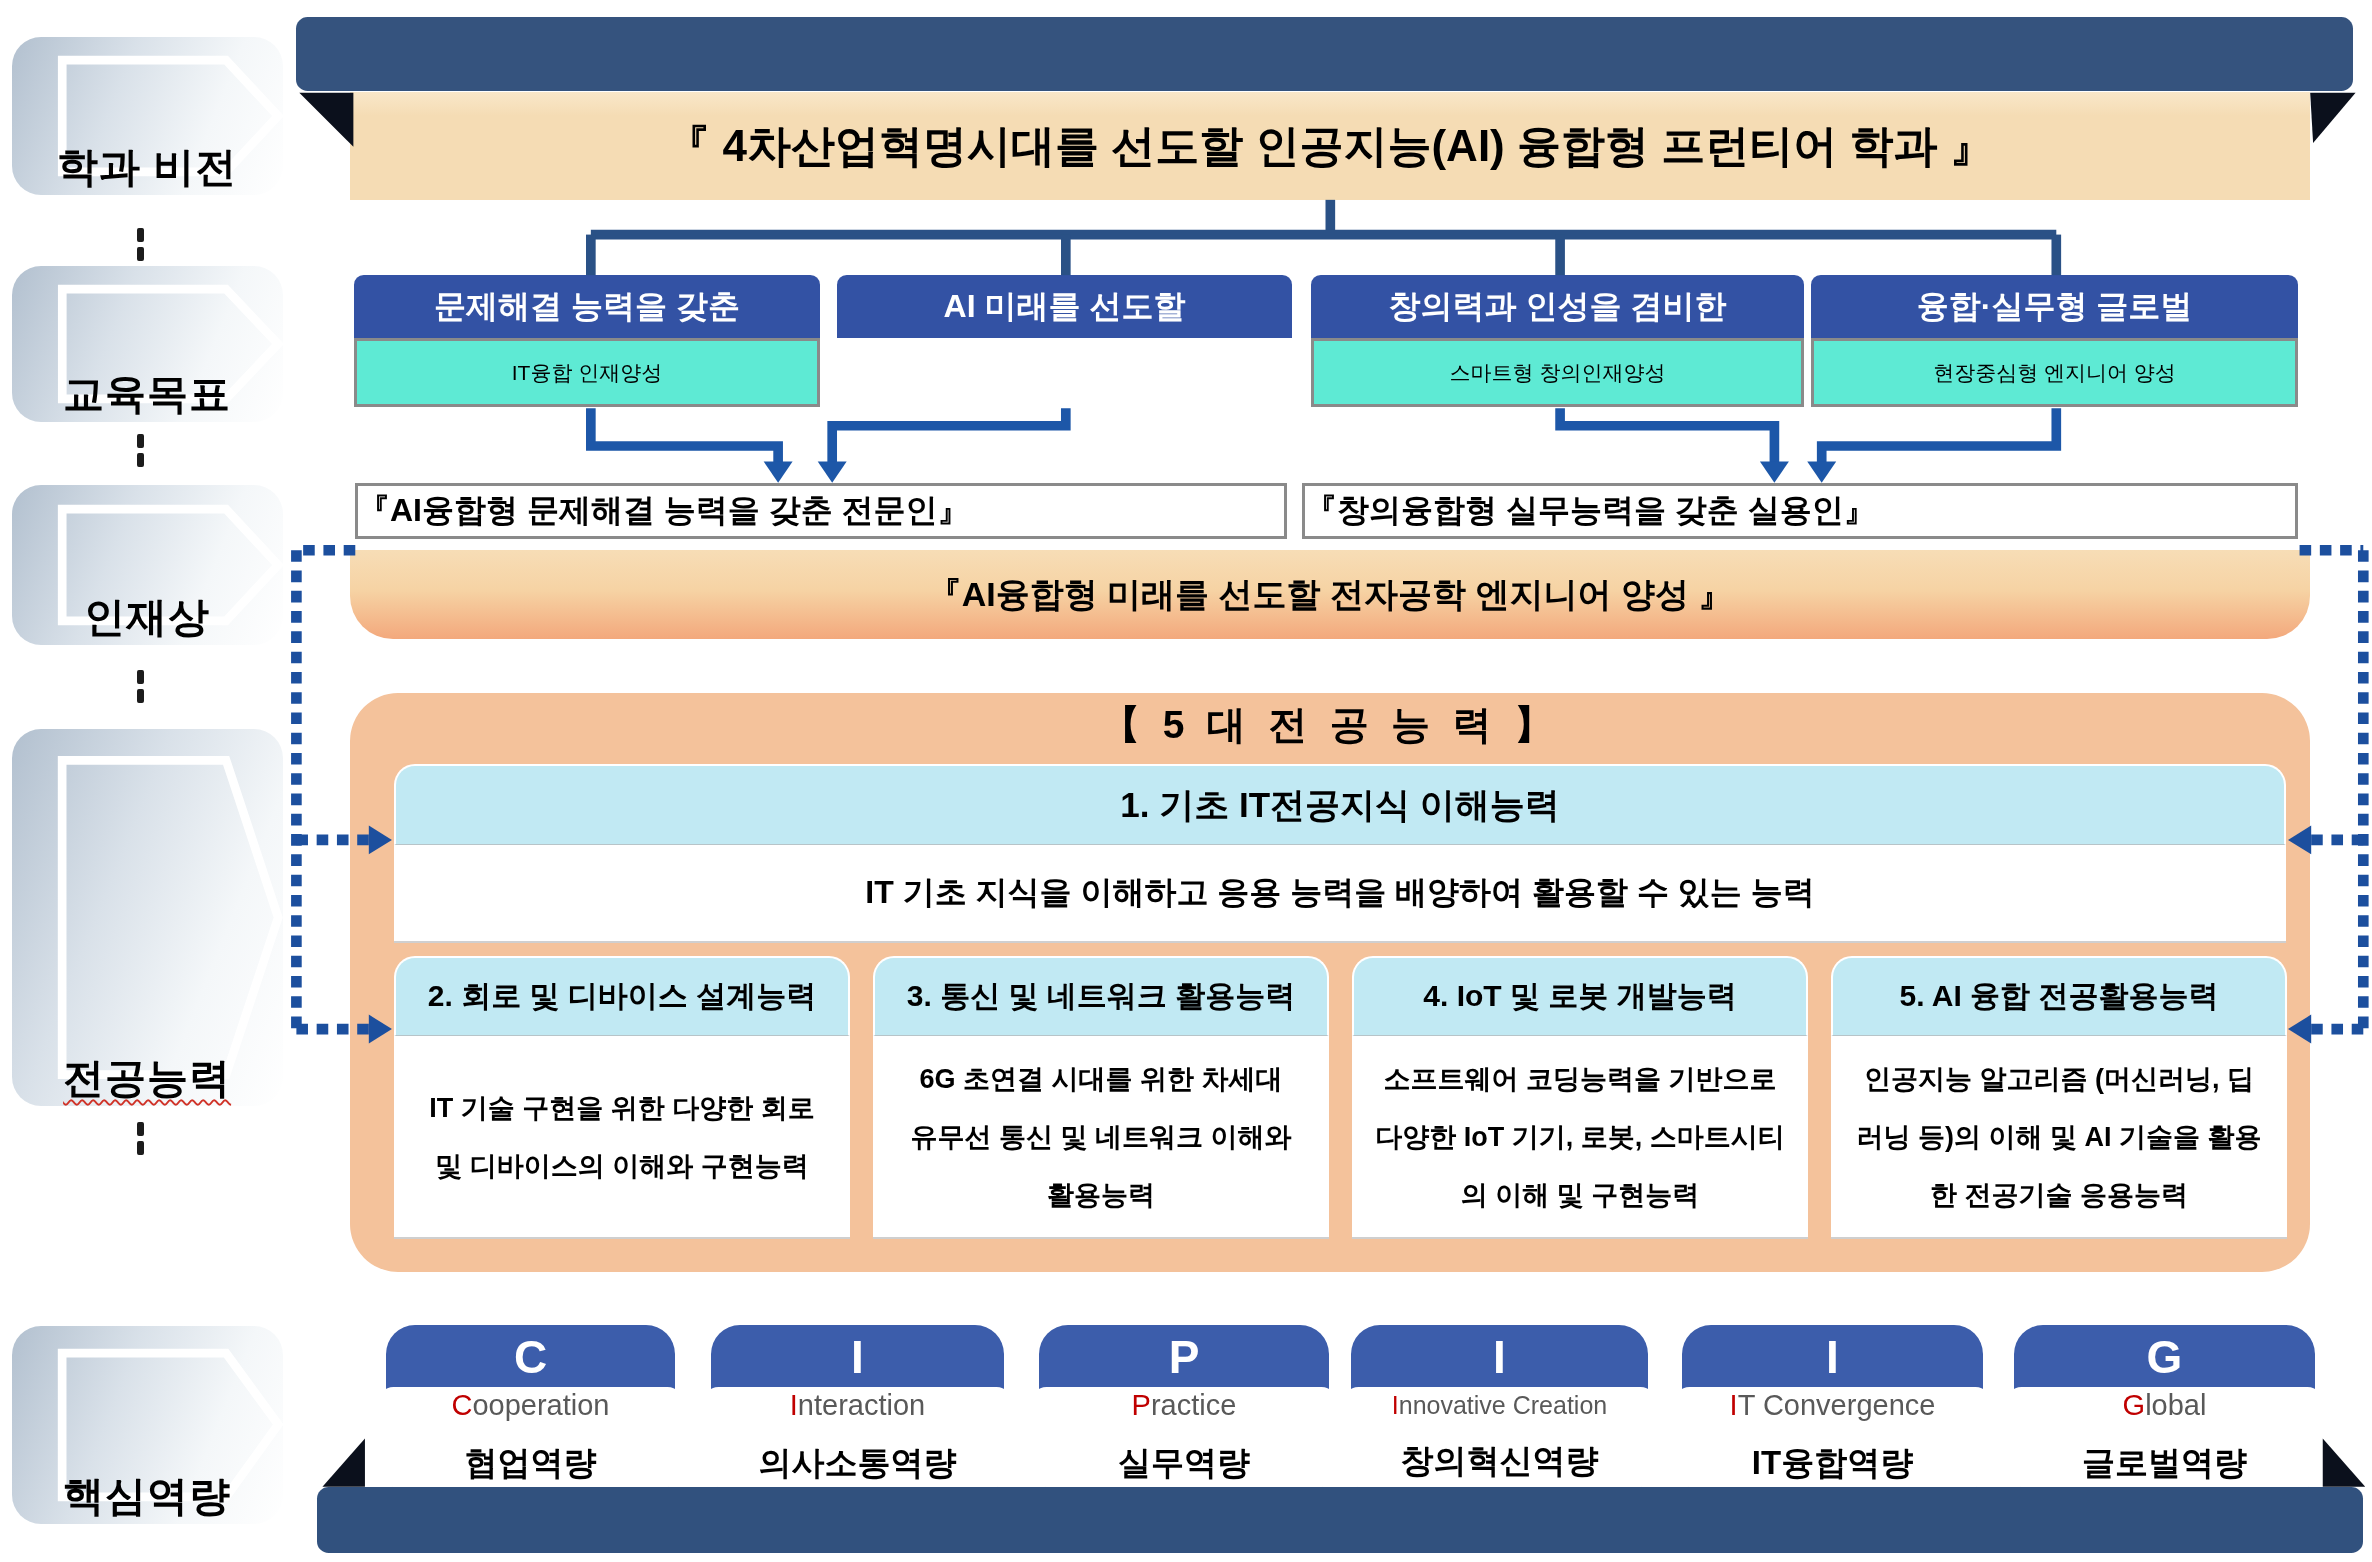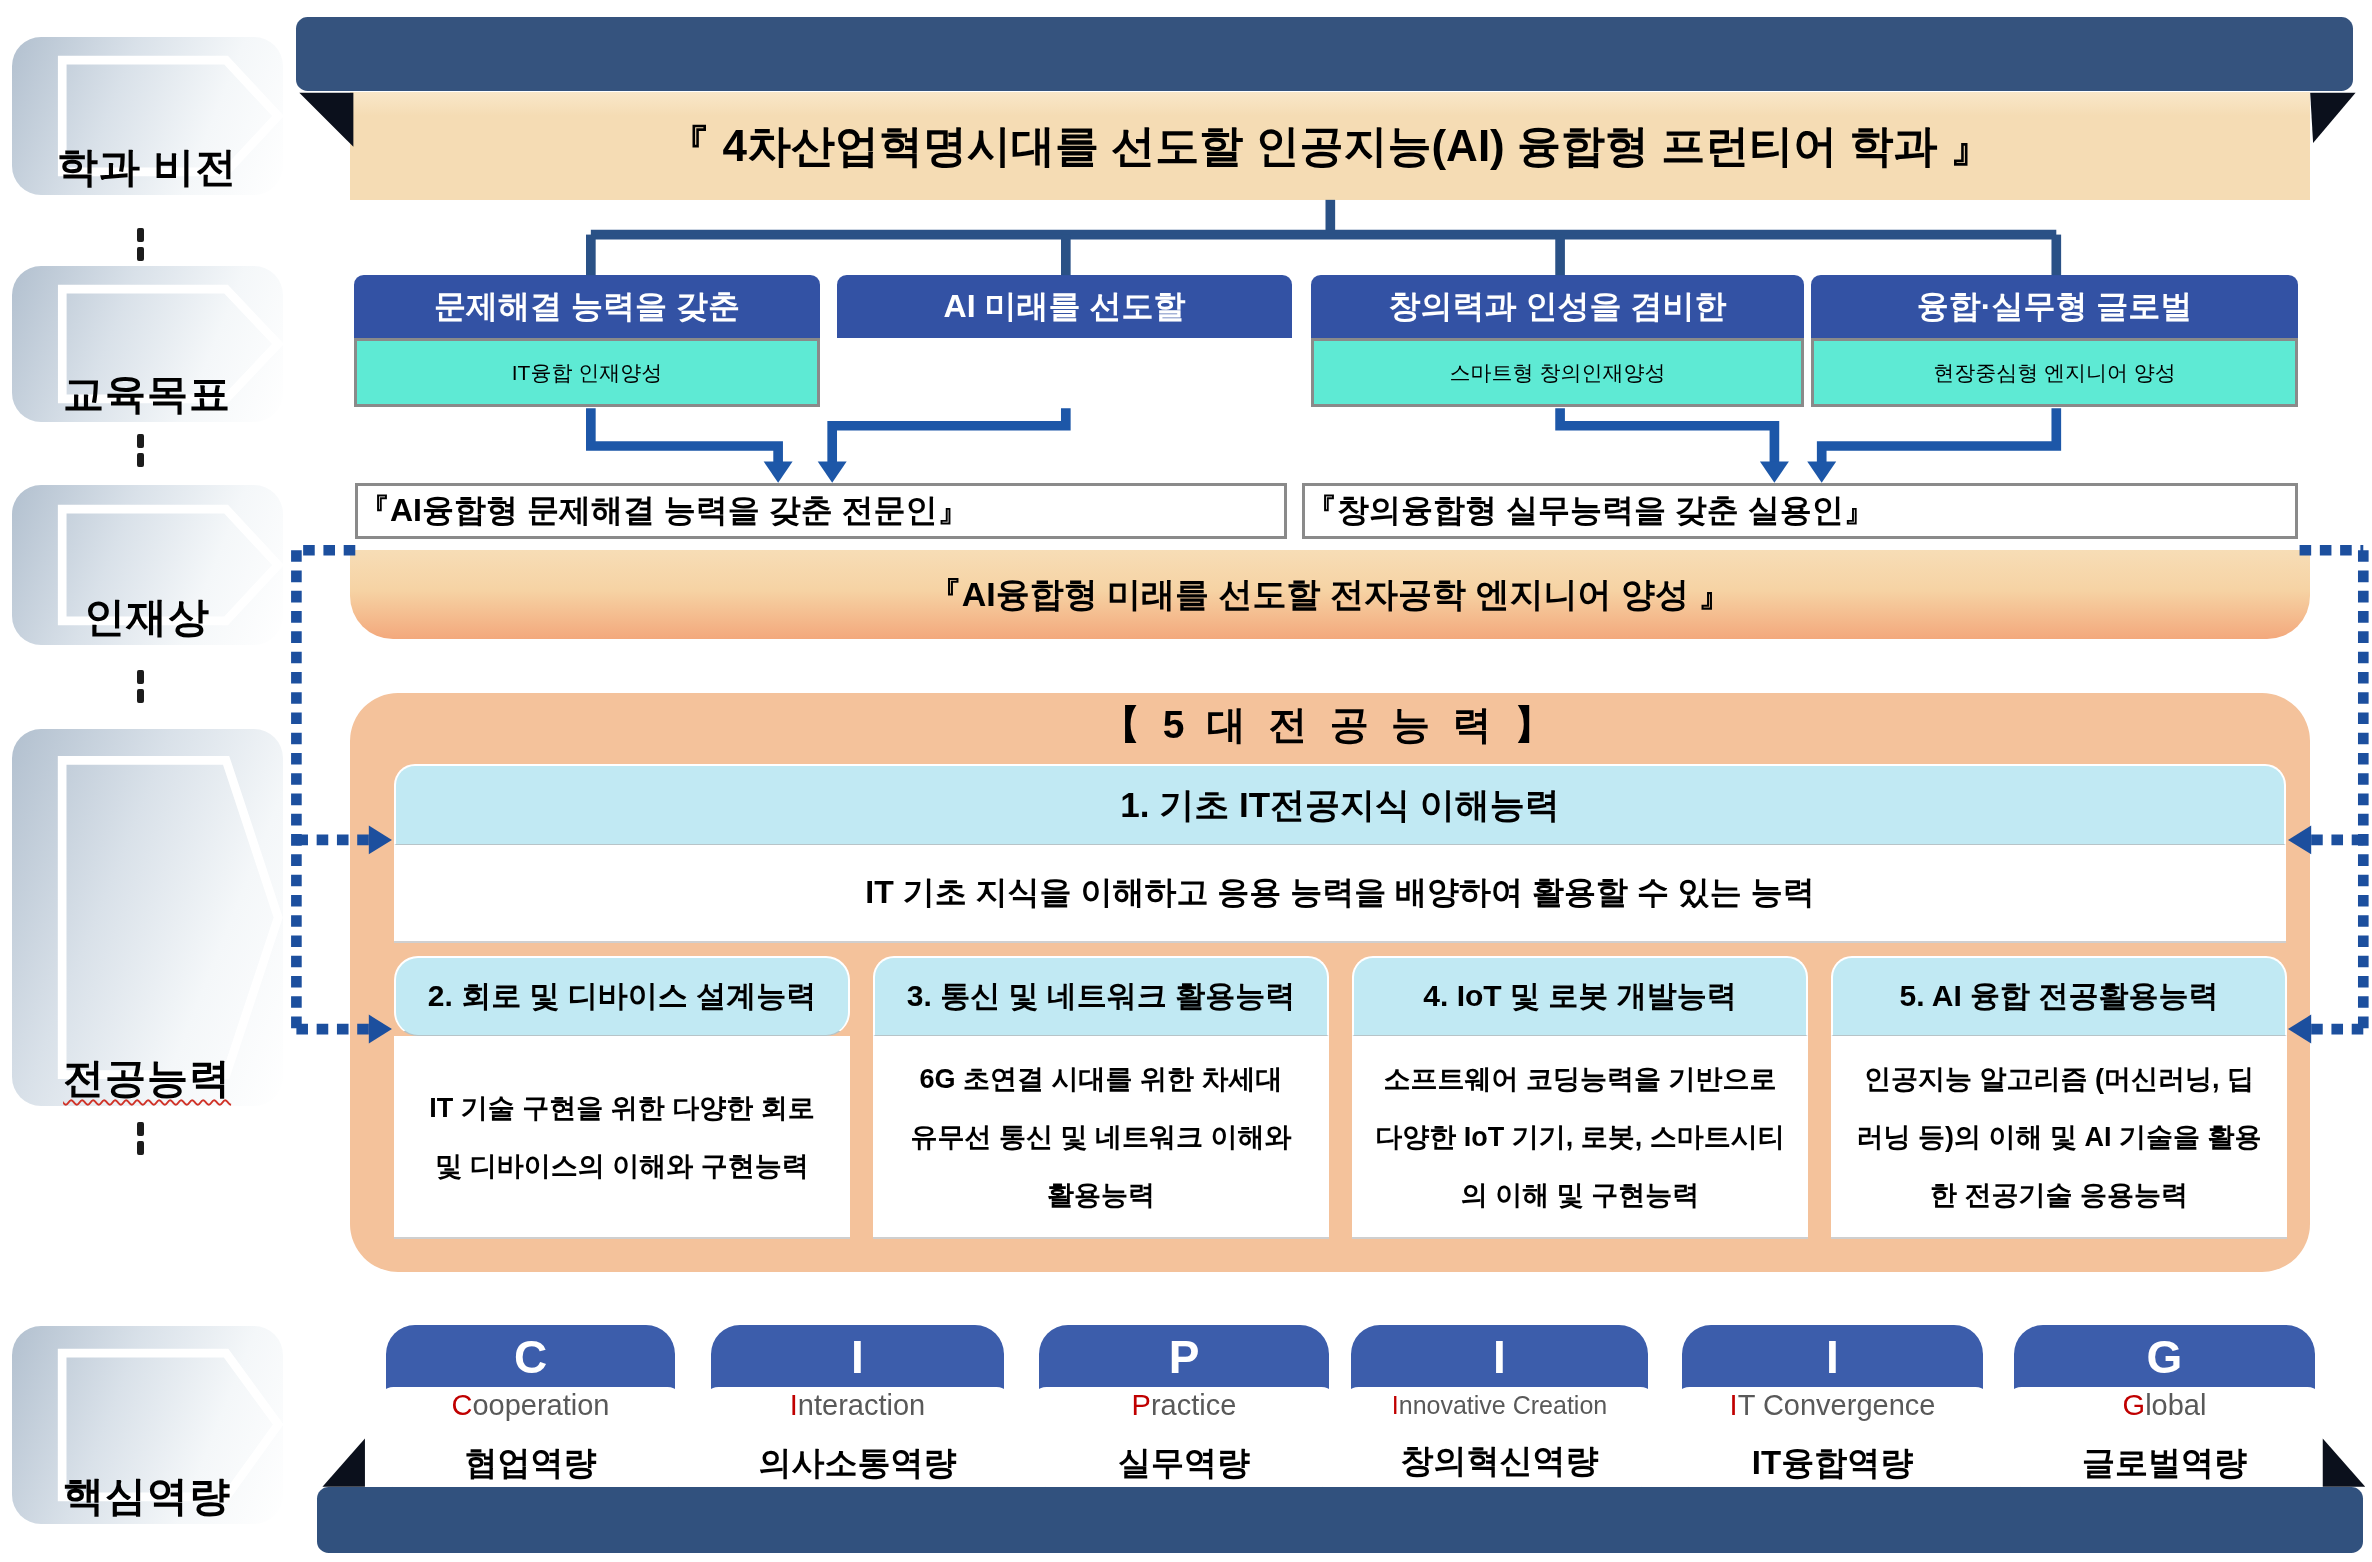--- a/index.html
+++ b/index.html
@@ -187,21 +187,21 @@
   <div class="band">
     <span>『AI융합형 미래를 선도할 전자공학 엔지니어 양성 』</span>
   </div>
 
   <div class="container5"></div>
   <div class="comp-title">【 5 대  전 공 능 력 】</div>
 
   <div class="cyan row1">1. 기초 IT전공지식 이해능력</div>
   <div class="whitebody row1">IT 기초 지식을 이해하고 응용 능력을 배양하여 활용할 수 있는 능력</div>
 
-  <div class="cyan row2" style="left:394px;border-radius:24px;">2. 회로 및 디바이스 설계능력</div>
+  <div class="cyan row2" style="left:394px;">2. 회로 및 디바이스 설계능력</div>
   <div class="whitebody row2" style="left:394px;">IT  기술 구현을 위한 다양한 회로
 및 디바이스의 이해와 구현능력</div>
 
   <div class="cyan row2" style="left:873px;">3. 통신 및 네트워크 활용능력</div>
   <div class="whitebody row2" style="left:873px;">6G 초연결 시대를 위한 차세대
 유무선 통신 및 네트워크 이해와
 활용능력</div>
 
   <div class="cyan row2" style="left:1352px;">4. IoT 및 로봇 개발능력</div>
   <div class="whitebody row2" style="left:1352px;">소프트웨어 코딩능력을 기반으로

